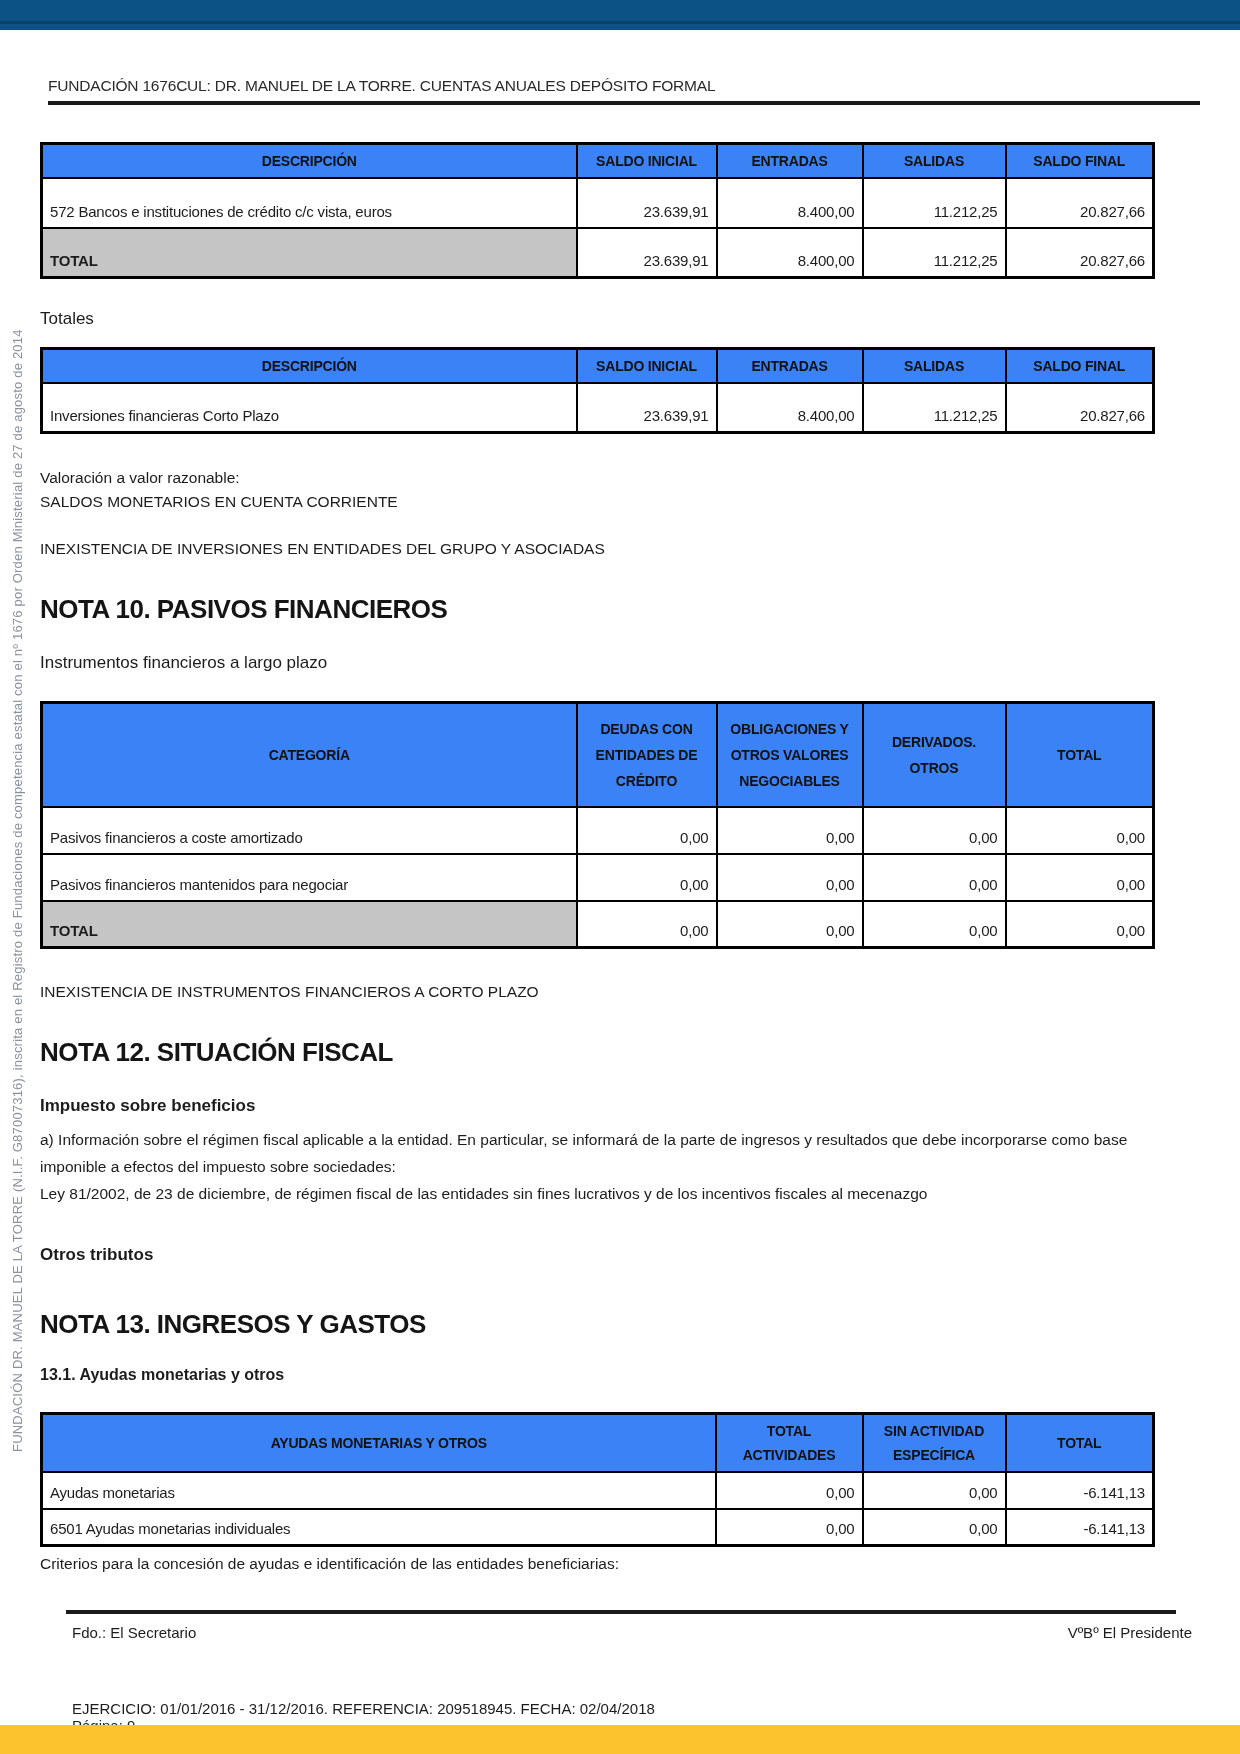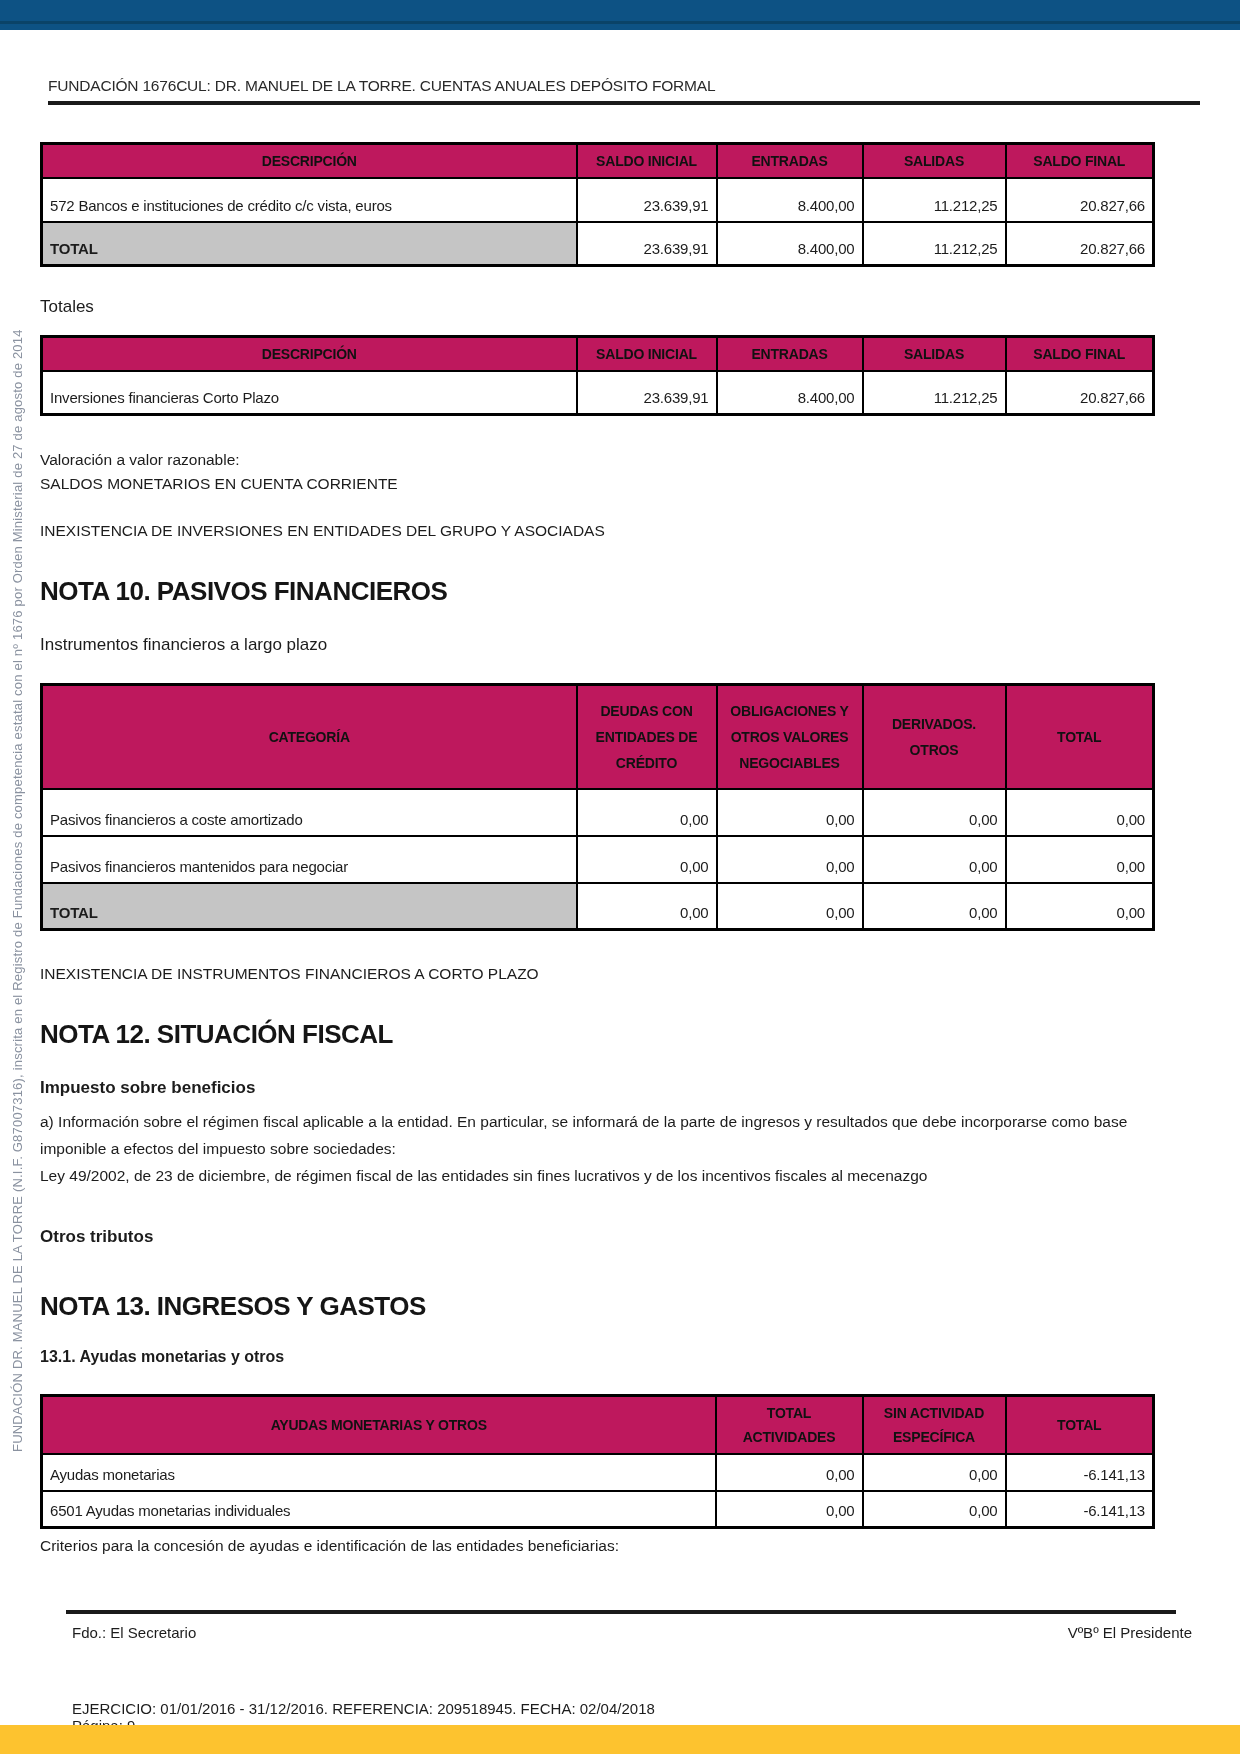--- a/index.html
+++ b/index.html
@@ -23,33 +23,33 @@
 
   .content { position:absolute; top:30px; left:0; width:1240px; padding:0 40px; }
 
   .doc-title { margin:47px 0 0 8px; font-size:15.5px; letter-spacing:-0.2px; color:#2a2a2a; }
   .title-rule { margin:6px 0 0 8px; height:4px; background:#1a1a1a; }
 
   table { border-collapse:collapse; width:1112px; table-layout:fixed; }
   table, td, th { border:2px solid #000; }
   table { border-width:3px; }
   th {
-    background:#be185d; font-size:14px; font-weight:bold; text-align:center;
+    background:#3b82f6; font-size:14px; font-weight:bold; text-align:center;
     letter-spacing:-0.2px; padding:2px 4px; color:#111;
   }
   td { font-size:15px; letter-spacing:-0.2px; vertical-align:bottom; padding:4px 7px 7px 7px; }
   td.num { text-align:right; }
   td.desc { text-align:left; }
   tr.total td.desc { background:#c5c5c5; font-weight:bold; }
 
   .t-std col.c-desc { width:535px; } .t-std col.c-n1 { width:140px; }
   .t-std col.c-n2 { width:146px; }  .t-std col.c-n3 { width:143px; }
   .t-std col.c-n4 { width:148px; }
   .t-std th { height:34px; }
-  .t-std td { height:44px; }
+  .t-std td { height:50px; }
 
   .t-cat th { height:104px; line-height:26px; vertical-align:middle; }
   .t-cat td { height:47px;margin-top:31px; }
 
   .t-ayu col.c-desc4 { width:674px; } .t-ayu col.c-a1 { width:147px; }
   .t-ayu col.c-a2 { width:143px; }    .t-ayu col.c-a3 { width:148px; }
   .t-ayu th { height:58px; line-height:24px; vertical-align:middle; }
   .t-ayu td { height:37px; }
 
   .mt-table1 { margin-top:37px; }
@@ -202,21 +202,21 @@
       </table>
 
     <div class="caps-line2">INEXISTENCIA DE INSTRUMENTOS FINANCIEROS A CORTO PLAZO</div>
 
     <div class="nota-heading">NOTA 12. SITUACIÓN FISCAL</div>
 
     <div class="sub-bold">Impuesto sobre beneficios</div>
 
     <div class="para">
       <div>a) Información sobre el régimen fiscal aplicable a la entidad. En particular, se informará de la parte de ingresos y resultados que debe incorporarse como base imponible a efectos del impuesto sobre sociedades:</div>
-      <div>Ley 49/2002, de 23 de diciembre, de régimen fiscal de las entidades sin fines lucrativos y de los incentivos fiscales al mecenazgo</div>
+      <div>Ley 81/2002, de 23 de diciembre, de régimen fiscal de las entidades sin fines lucrativos y de los incentivos fiscales al mecenazgo</div>
     </div>
 
     <div class="otros-bold">Otros tributos</div>
 
     <div class="nota-heading nota13">NOTA 13. INGRESOS Y GASTOS</div>
 
     <div class="sub-131">13.1. Ayudas monetarias y otros</div>
 
     <table class="t-ayu mt-table4">
       <colgroup>

